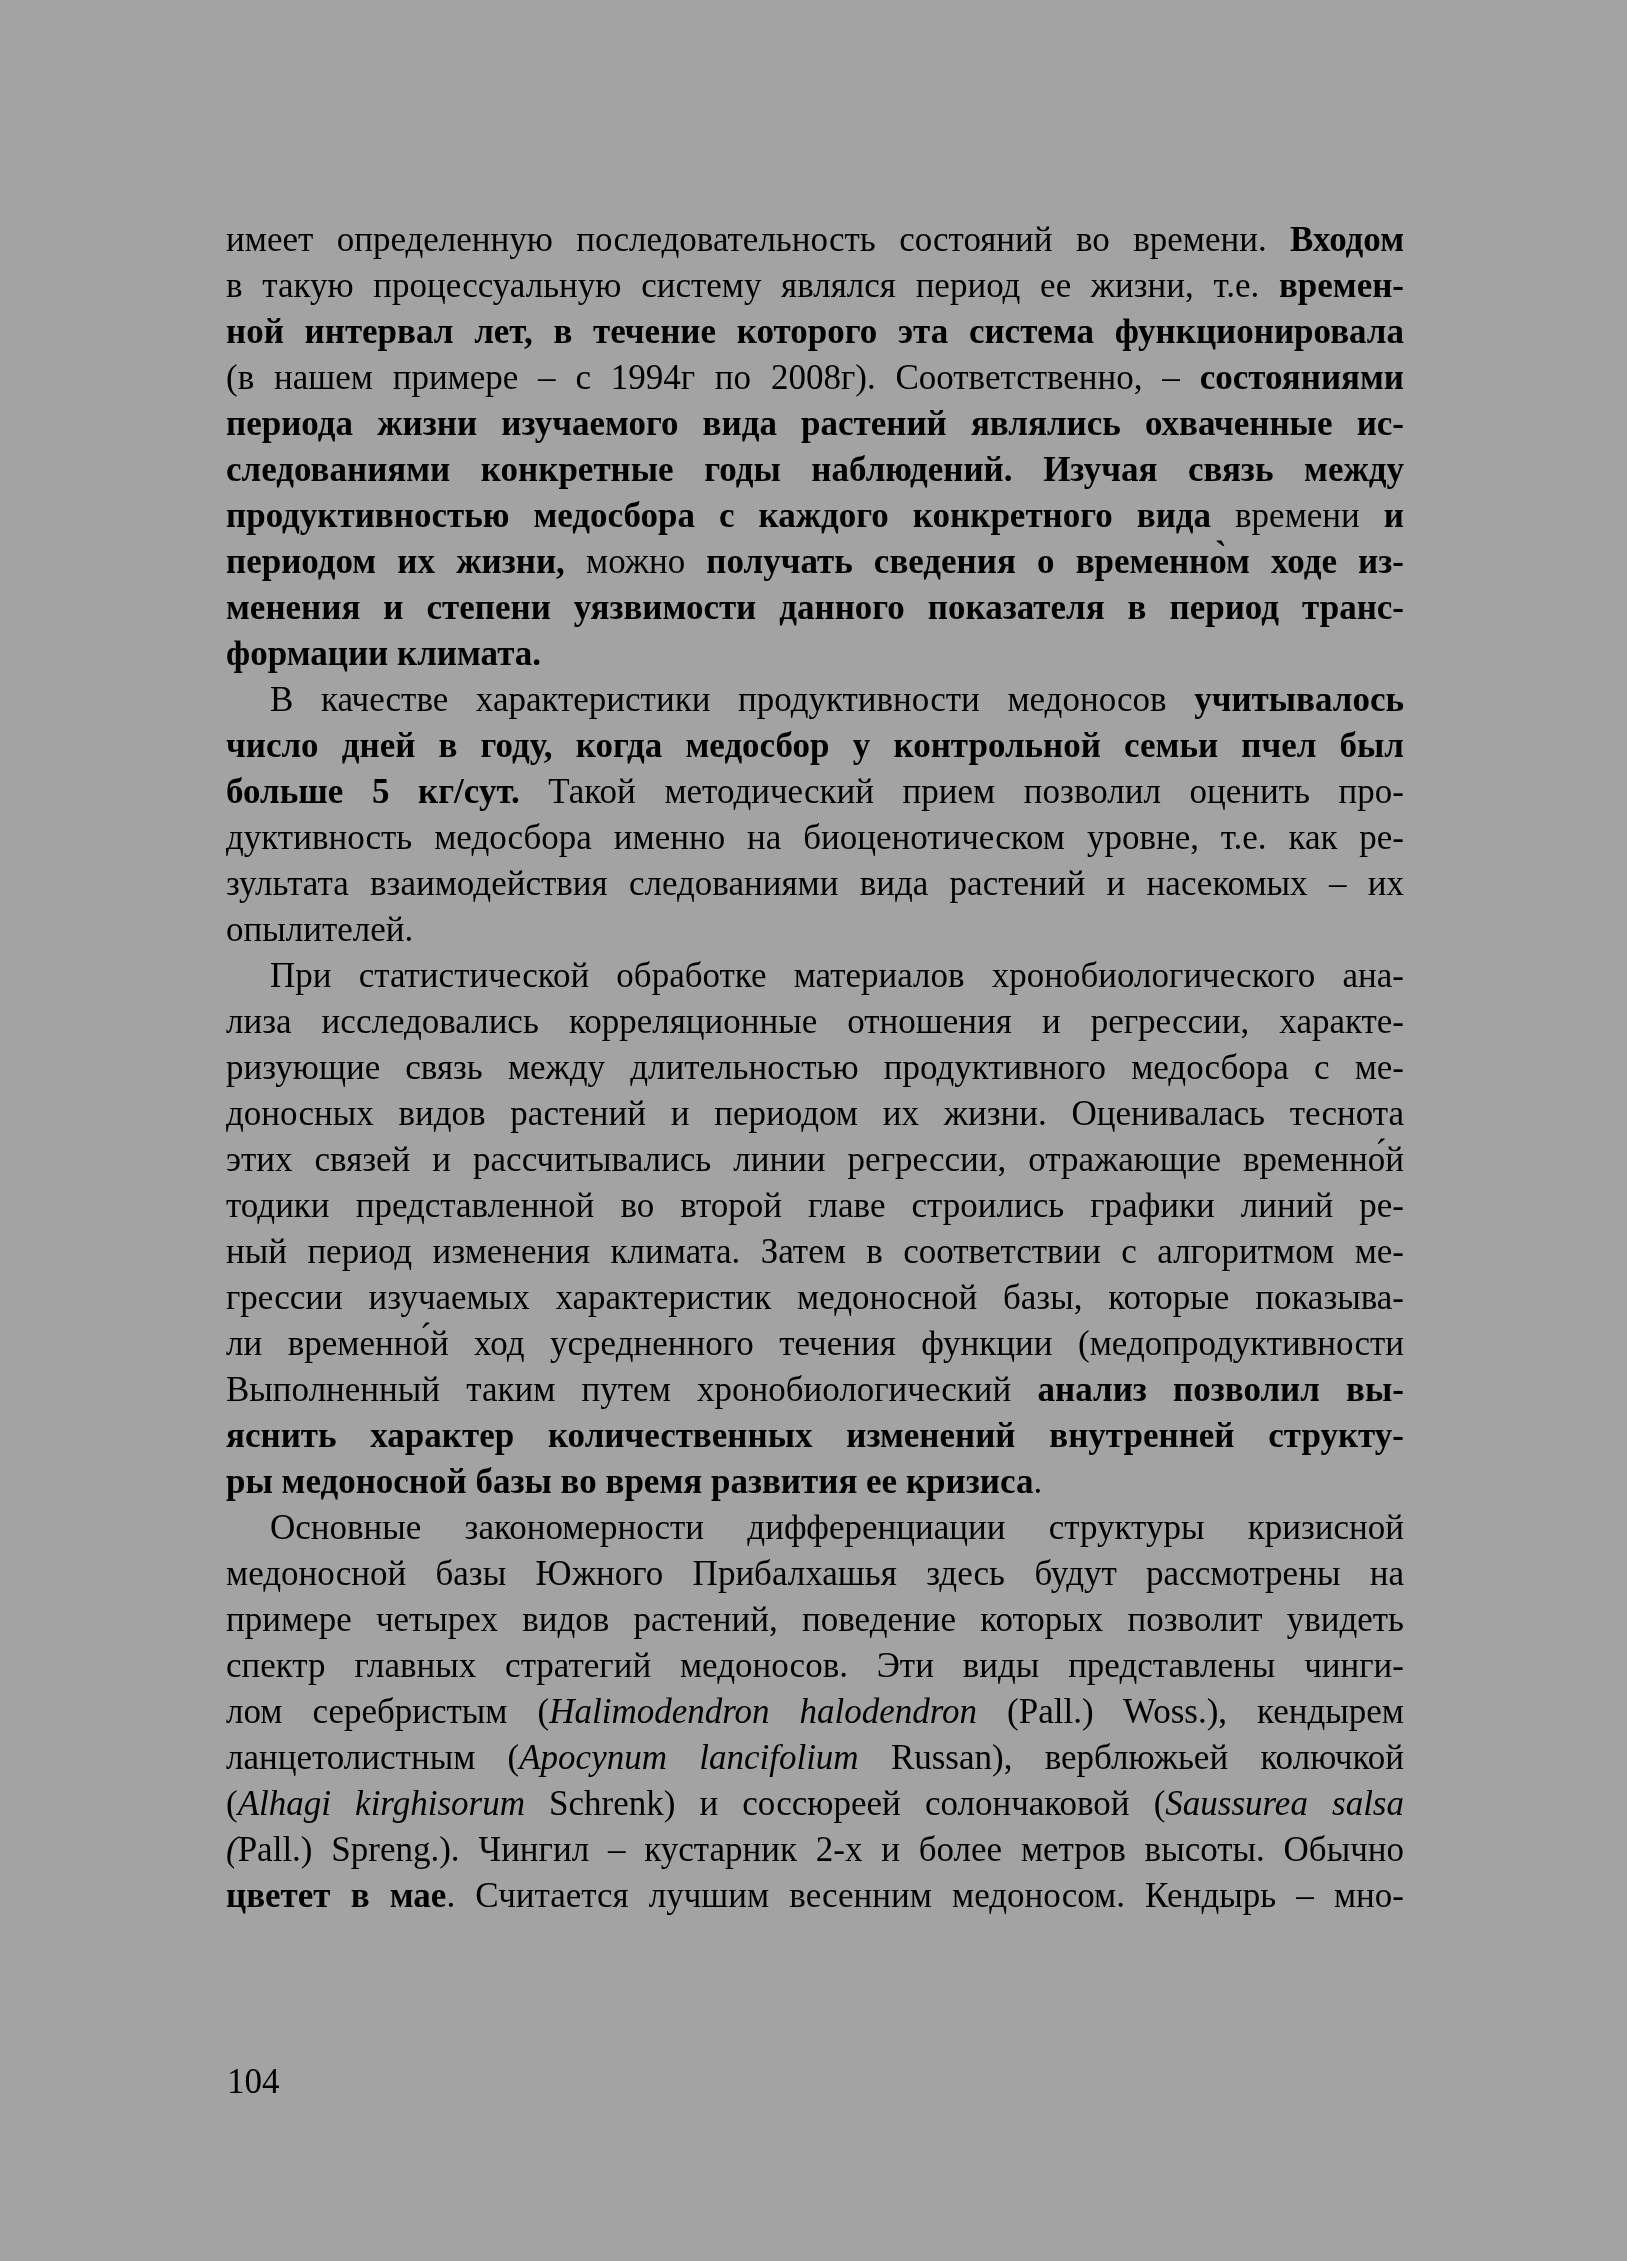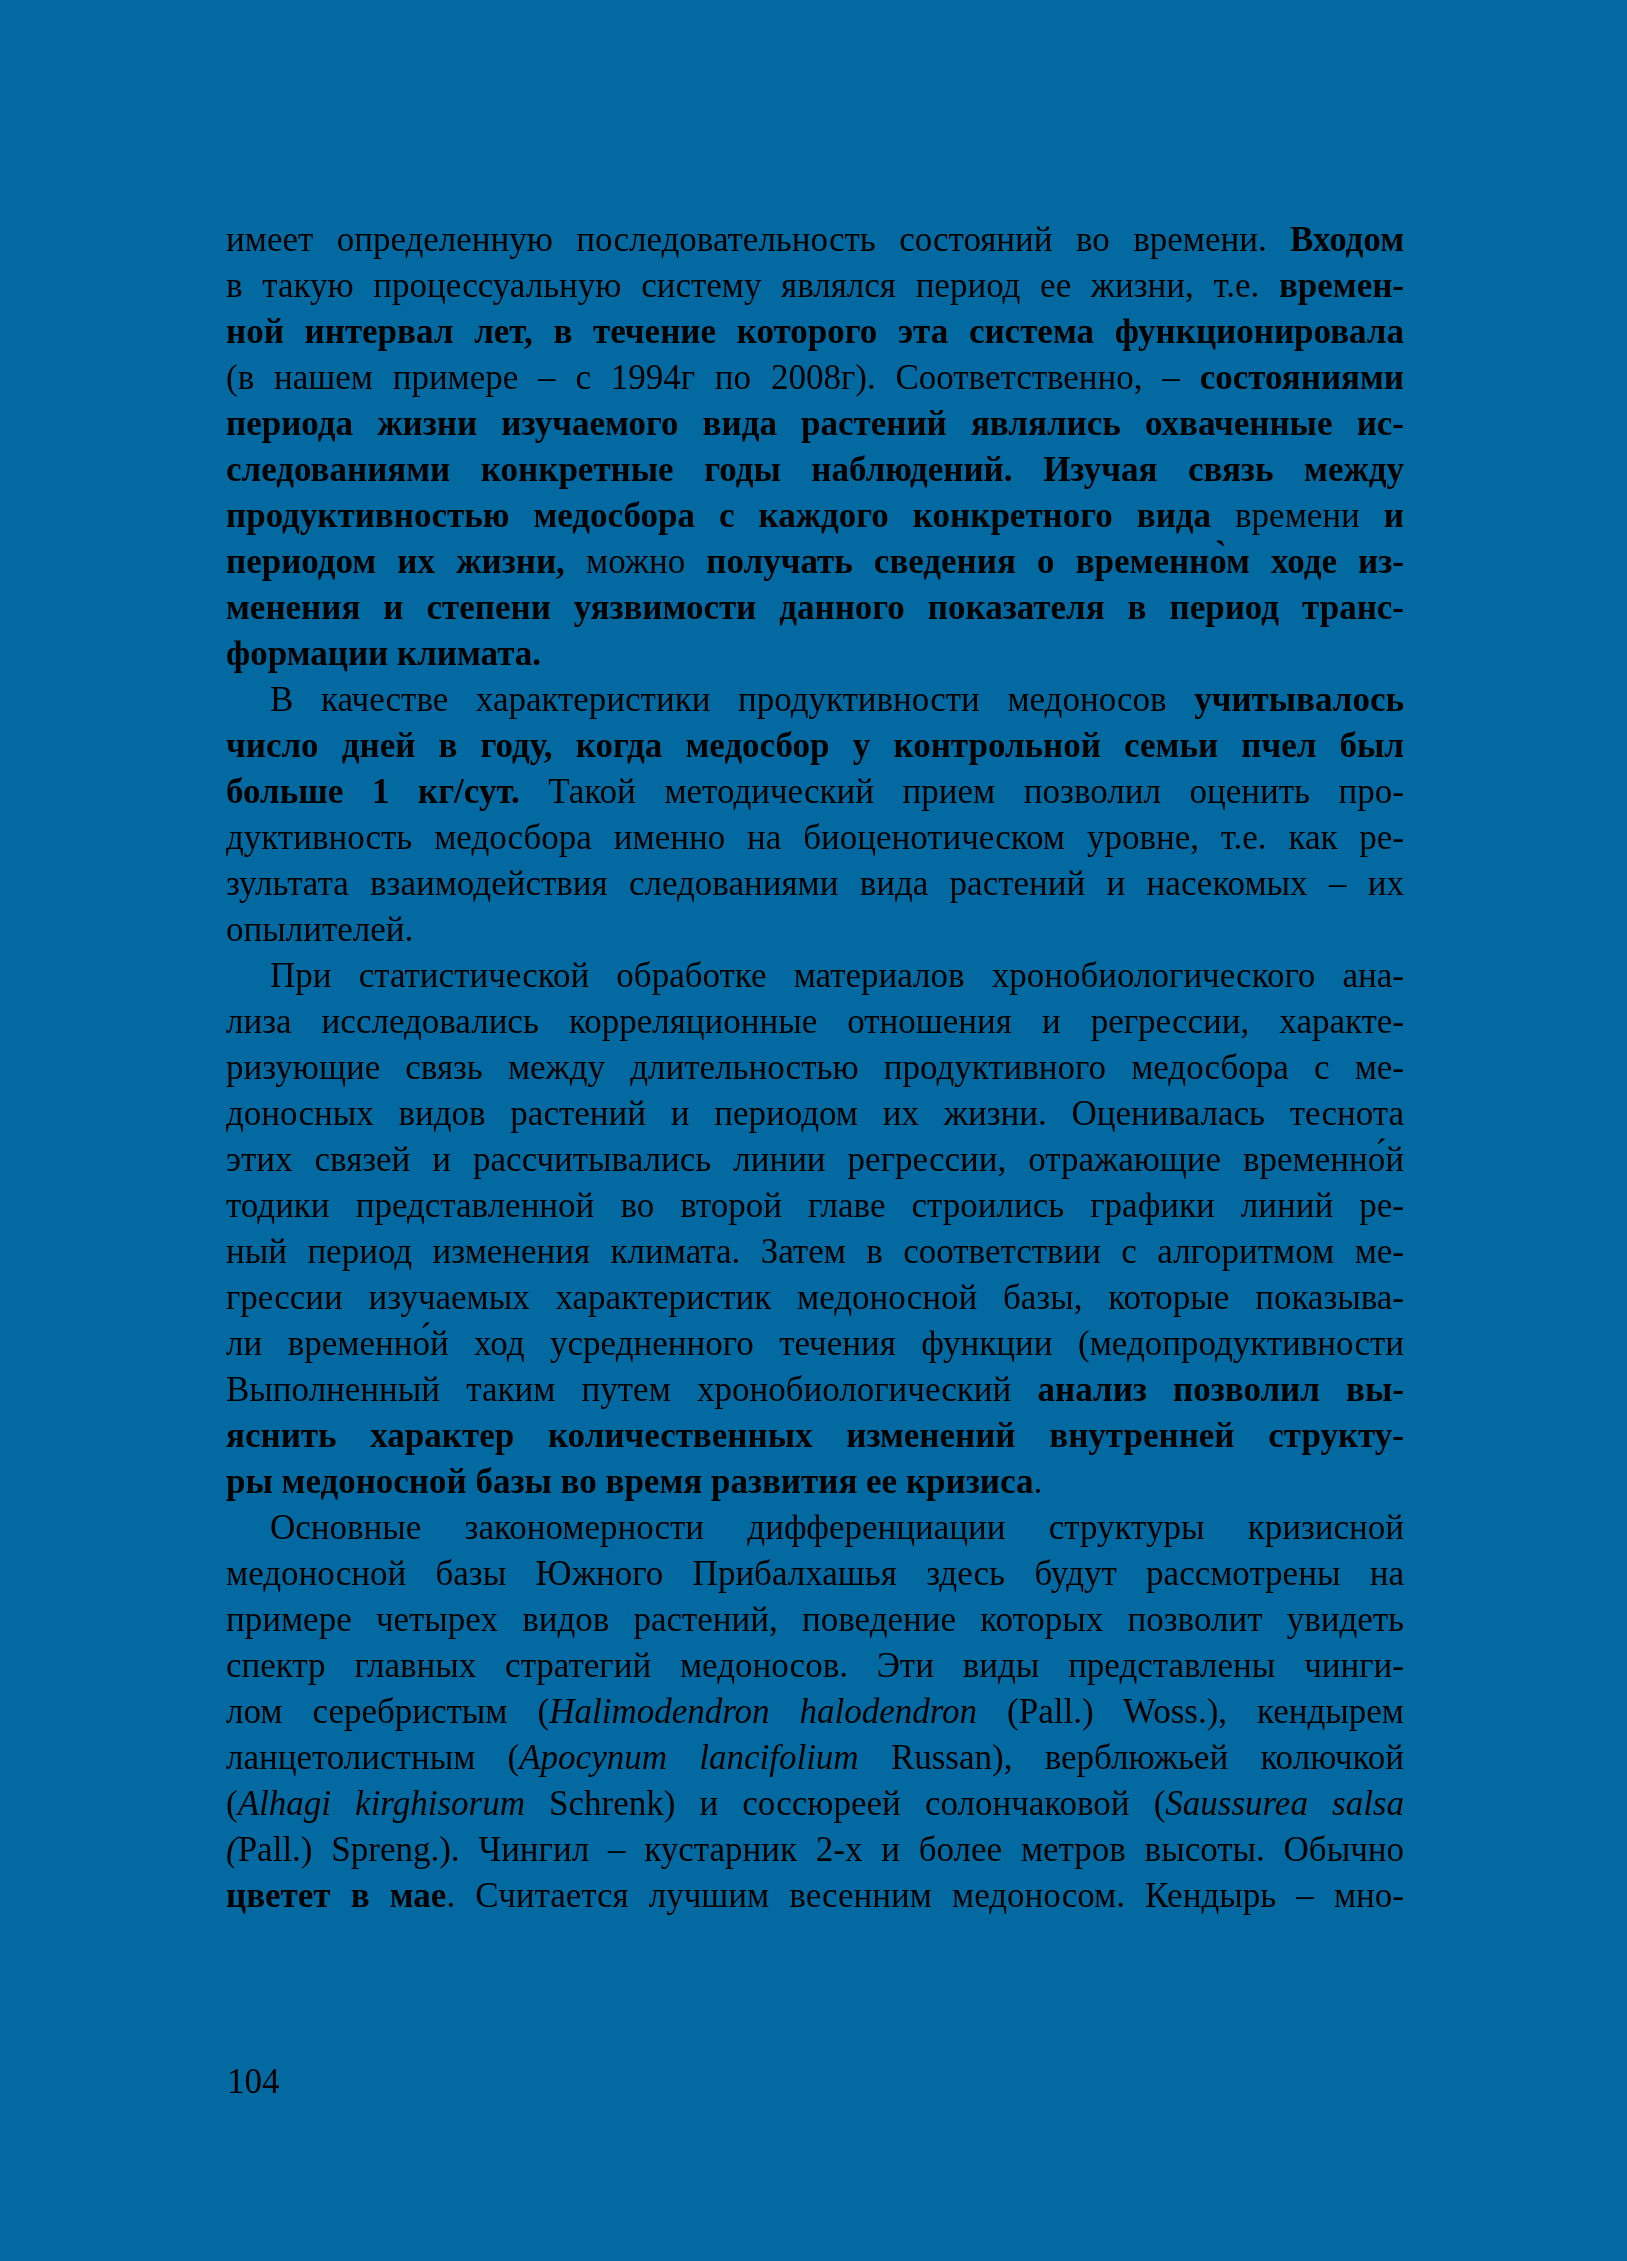--- a/index.html
+++ b/index.html
@@ -12,21 +12,21 @@
     height: 2261px;
     position: relative;
     font-family: "Liberation Serif", "DejaVu Serif", serif;
     color: #000000;
   }
   .page {
     position: absolute;
     left: 0; top: 0;
     width: 1628px;
     height: 2261px;
-    background: #0369a1;
+    background: #a3a3a3;
     overflow: hidden;
   }
   .text-block {
     position: absolute;
     left: 226px;
     top: 217px;
     width: 1178px;
     font-size: 35px;
     line-height: 46px;
   }
@@ -68,21 +68,21 @@
         <div class="line"><span class="b">периода жизни изучаемого вида растений являлись охваченные ис-</span></div>
         <div class="line"><span class="b">следованиями конкретные годы наблюдений. Изучая связь между</span></div>
         <div class="line"><span class="b">продуктивностью медосбора с каждого конкретного вида </span><span class="r">времени</span><span class="b"> и</span></div>
         <div class="line"><span class="b">периодом их жизни, </span><span class="r">можно </span><span class="b">получать сведения о временно̀м ходе из-</span></div>
         <div class="line"><span class="b">менения и степени уязвимости данного показателя в период транс-</span></div>
         <div class="line endline"><span class="b">формации климата.</span></div>
       </div>
       <div class="para indent">
         <div class="line"><span class="r">В качестве характеристики продуктивности медоносов </span><span class="b">учитывалось</span></div>
         <div class="line"><span class="b">число дней в году, когда медосбор у контрольной семьи пчел был</span></div>
-        <div class="line"><span class="b">больше 1 кг/сут.</span><span class="r"> Такой методический прием позволил оценить про-</span></div>
+        <div class="line"><span class="b">больше 5 кг/сут.</span><span class="r"> Такой методический прием позволил оценить про-</span></div>
         <div class="line"><span class="r">дуктивность медосбора именно на биоценотическом уровне, т.е. как ре-</span></div>
         <div class="line"><span class="r">зультата взаимодействия следованиями вида растений и насекомых – их</span></div>
         <div class="line endline"><span class="r">опылителей.</span></div>
       </div>
       <div class="para indent">
         <div class="line"><span class="r">При статистической обработке материалов хронобиологического ана-</span></div>
         <div class="line"><span class="r">лиза исследовались корреляционные отношения и регрессии, характе-</span></div>
         <div class="line"><span class="r">ризующие связь между длительностью продуктивного медосбора с ме-</span></div>
         <div class="line"><span class="r">доносных видов растений и периодом их жизни. Оценивалась теснота</span></div>
         <div class="line"><span class="r">этих связей и рассчитывались линии регрессии, отражающие временно́й</span></div>

